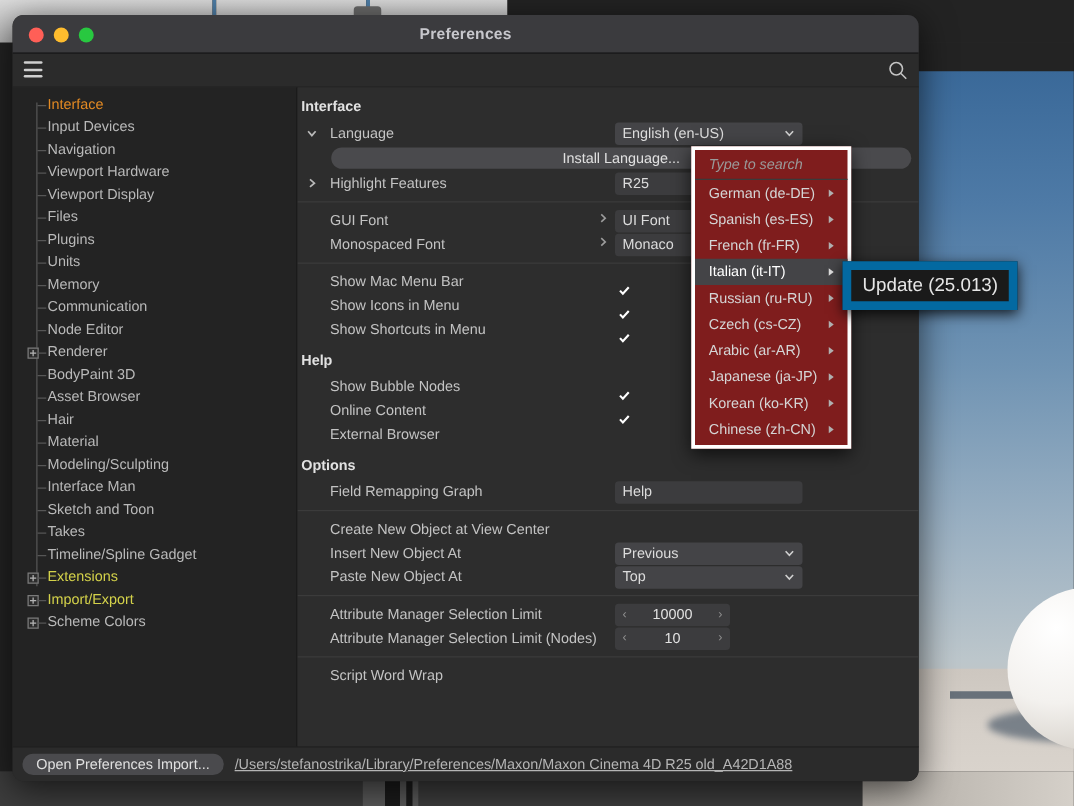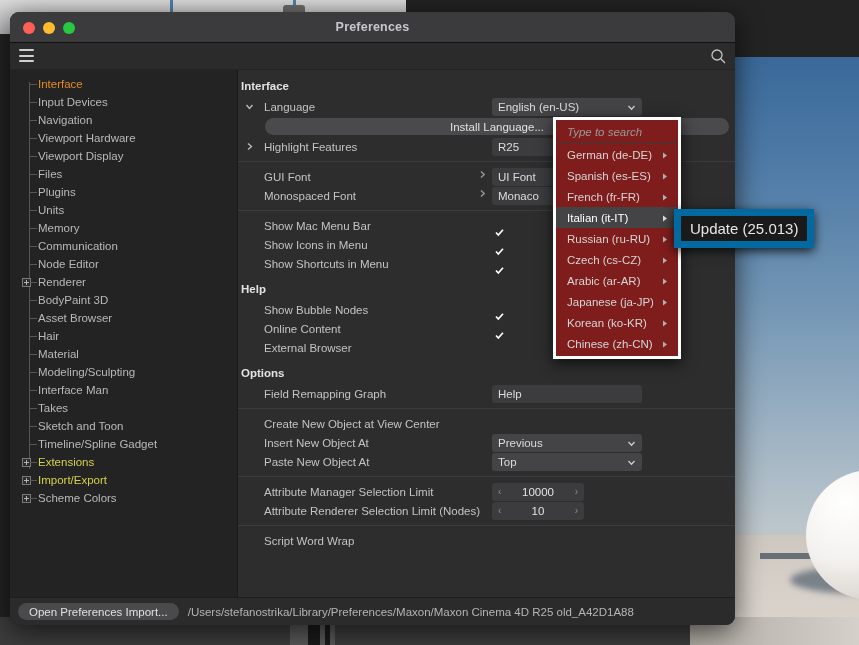--- a/index.html
+++ b/index.html
@@ -262,21 +262,21 @@
   .footer-btn {
     height: 17px;
     background: #4a4a4d;
     border-radius: 9px;
     padding: 0 11px;
     display: flex; align-items: center;
     font-size: 11.5px; color: #e0e0e0;
     cursor: pointer; white-space: nowrap;
   }
   .footer-path {
-    font-size: 11.5px; color: #b5b5b5; white-space: nowrap;
+    font-size: 11.5px; color: #b5b5b5; white-space: nowrap; text-decoration: underline;
   }
 
   
   #lang-menu {
     position: absolute;
     left: 553px; top: 117px;
     width: 128px;
     background: #7f1d1d;
     border: 3px solid #ffffff;
     box-shadow: 0 4px 14px rgba(0,0,0,.7);
@@ -443,25 +443,25 @@
       <div class="tnode">
           <span class="dash"></span>
           <span class="tlabel">Modeling/Sculpting</span>
         </div>
       <div class="tnode">
           <span class="dash"></span>
           <span class="tlabel">Interface Man</span>
         </div>
       <div class="tnode">
           <span class="dash"></span>
+          <span class="tlabel">Sketch and Toon</span>
+        </div>
+      <div class="tnode">
+          <span class="dash"></span>
           <span class="tlabel">Takes</span>
-        </div>
-      <div class="tnode">
-          <span class="dash"></span>
-          <span class="tlabel">Sketch and Toon</span>
         </div>
       <div class="tnode">
           <span class="dash"></span>
           <span class="tlabel">Timeline/Spline Gadget</span>
         </div>
       <div class="tnode yellow">
           <span class="plus"></span>
           <span class="dash"></span>
           <span class="tlabel">Extensions</span>
         </div>
@@ -654,21 +654,21 @@
         <span class="lbl">Attribute Manager Selection Limit</span>
         <span class="ctl">
           <span class="spin">
             <span class="lt">‹</span>
             <span>10000</span>
             <span class="gt">›</span>
           </span>
         </span>
       </div>
       <div class="row">
-        <span class="lbl">Attribute Renderer Selection Limit (Nodes)</span>
+        <span class="lbl">Attribute Manager Selection Limit (Nodes)</span>
         <span class="ctl">
           <span class="spin">
             <span class="lt">‹</span>
             <span>10</span>
             <span class="gt">›</span>
           </span>
         </span>
       </div>
 
       <div class="sep"></div>

